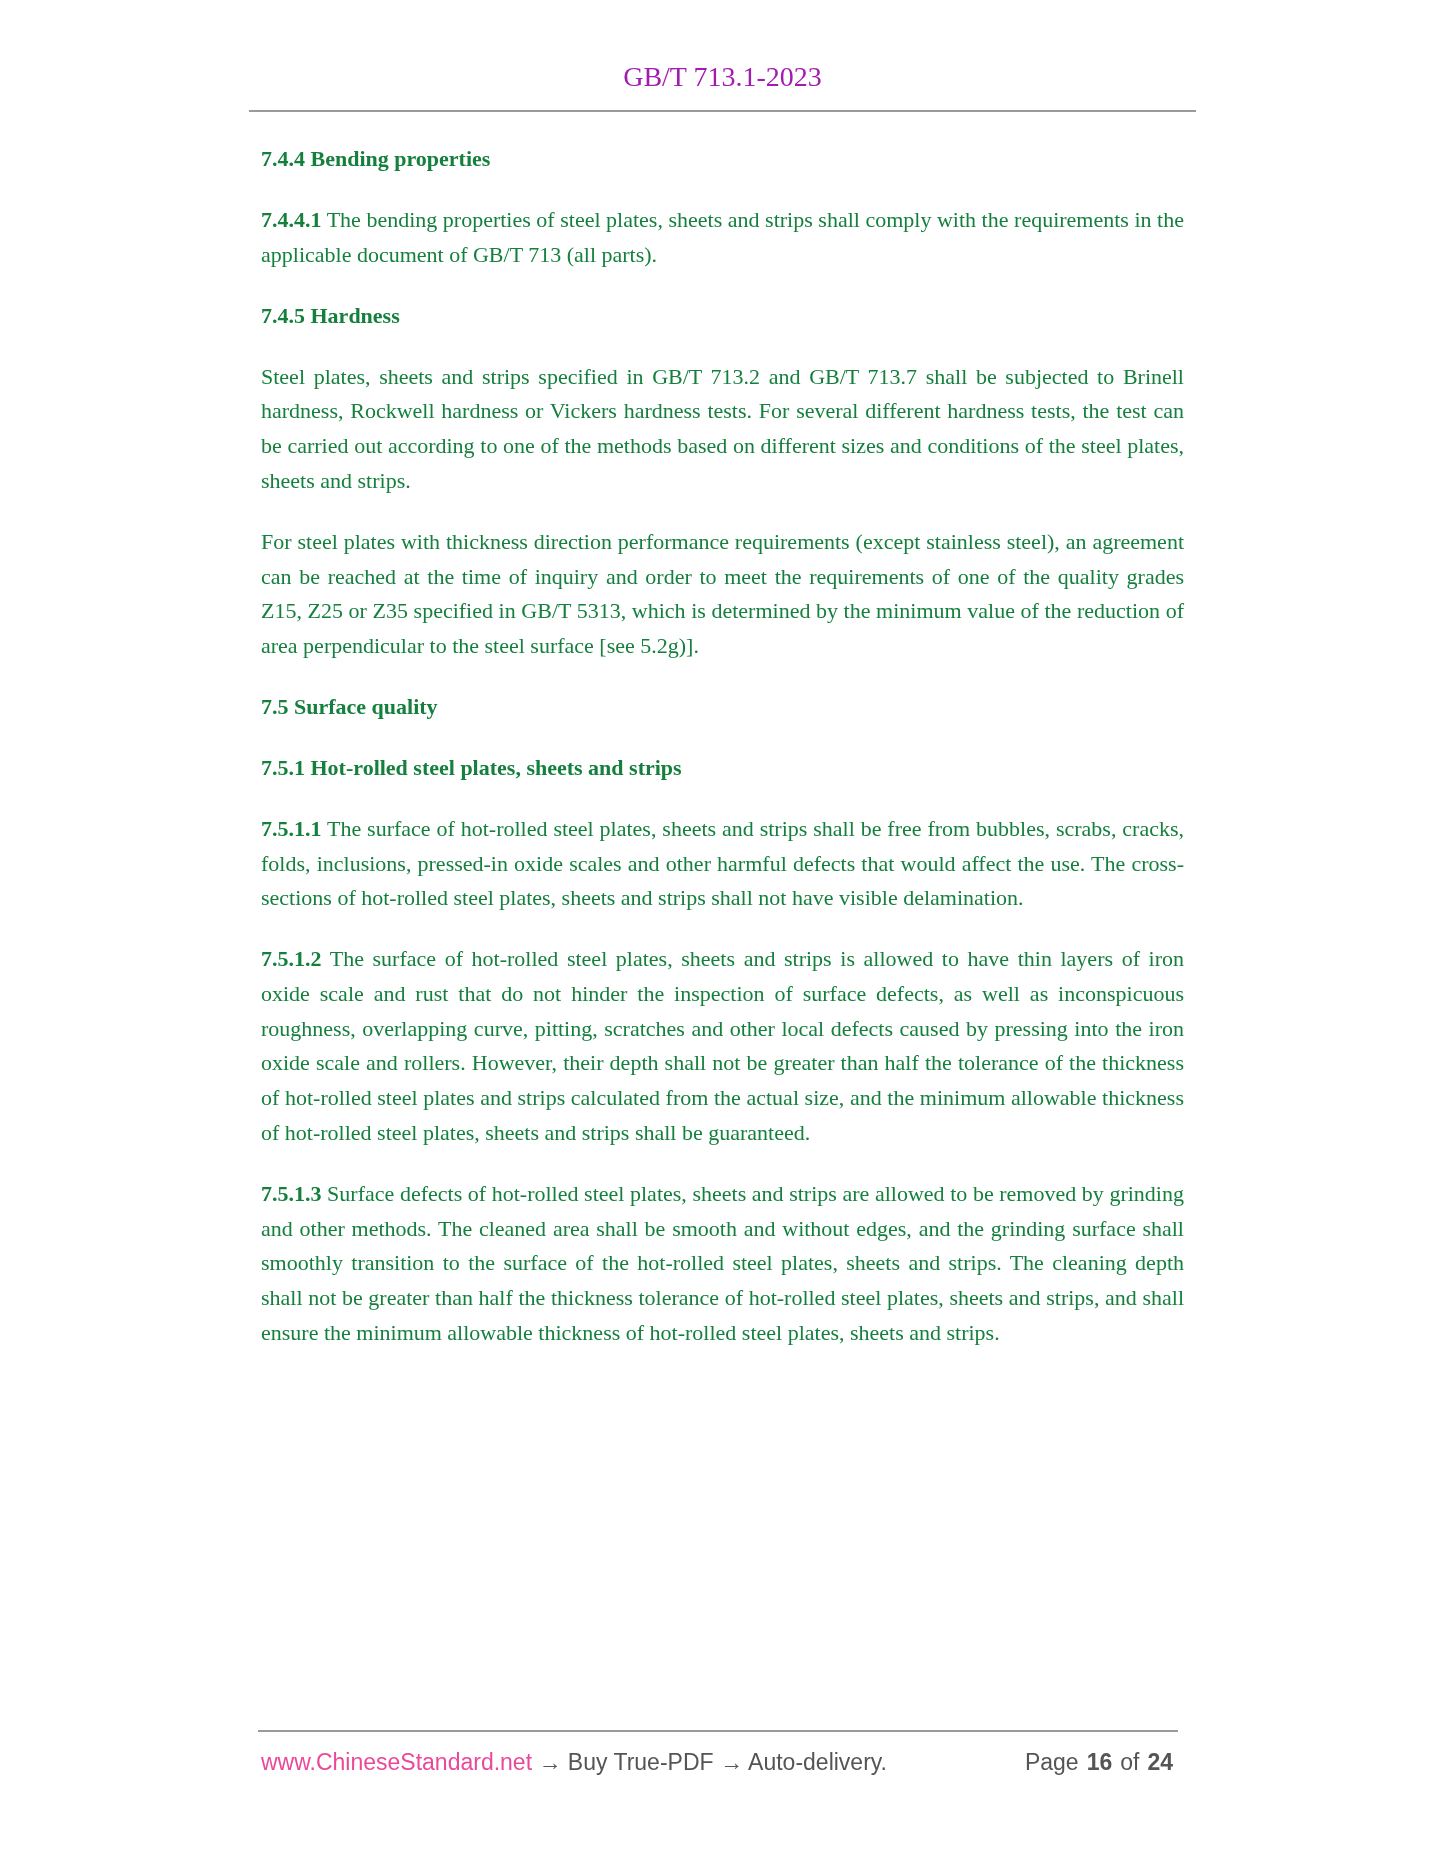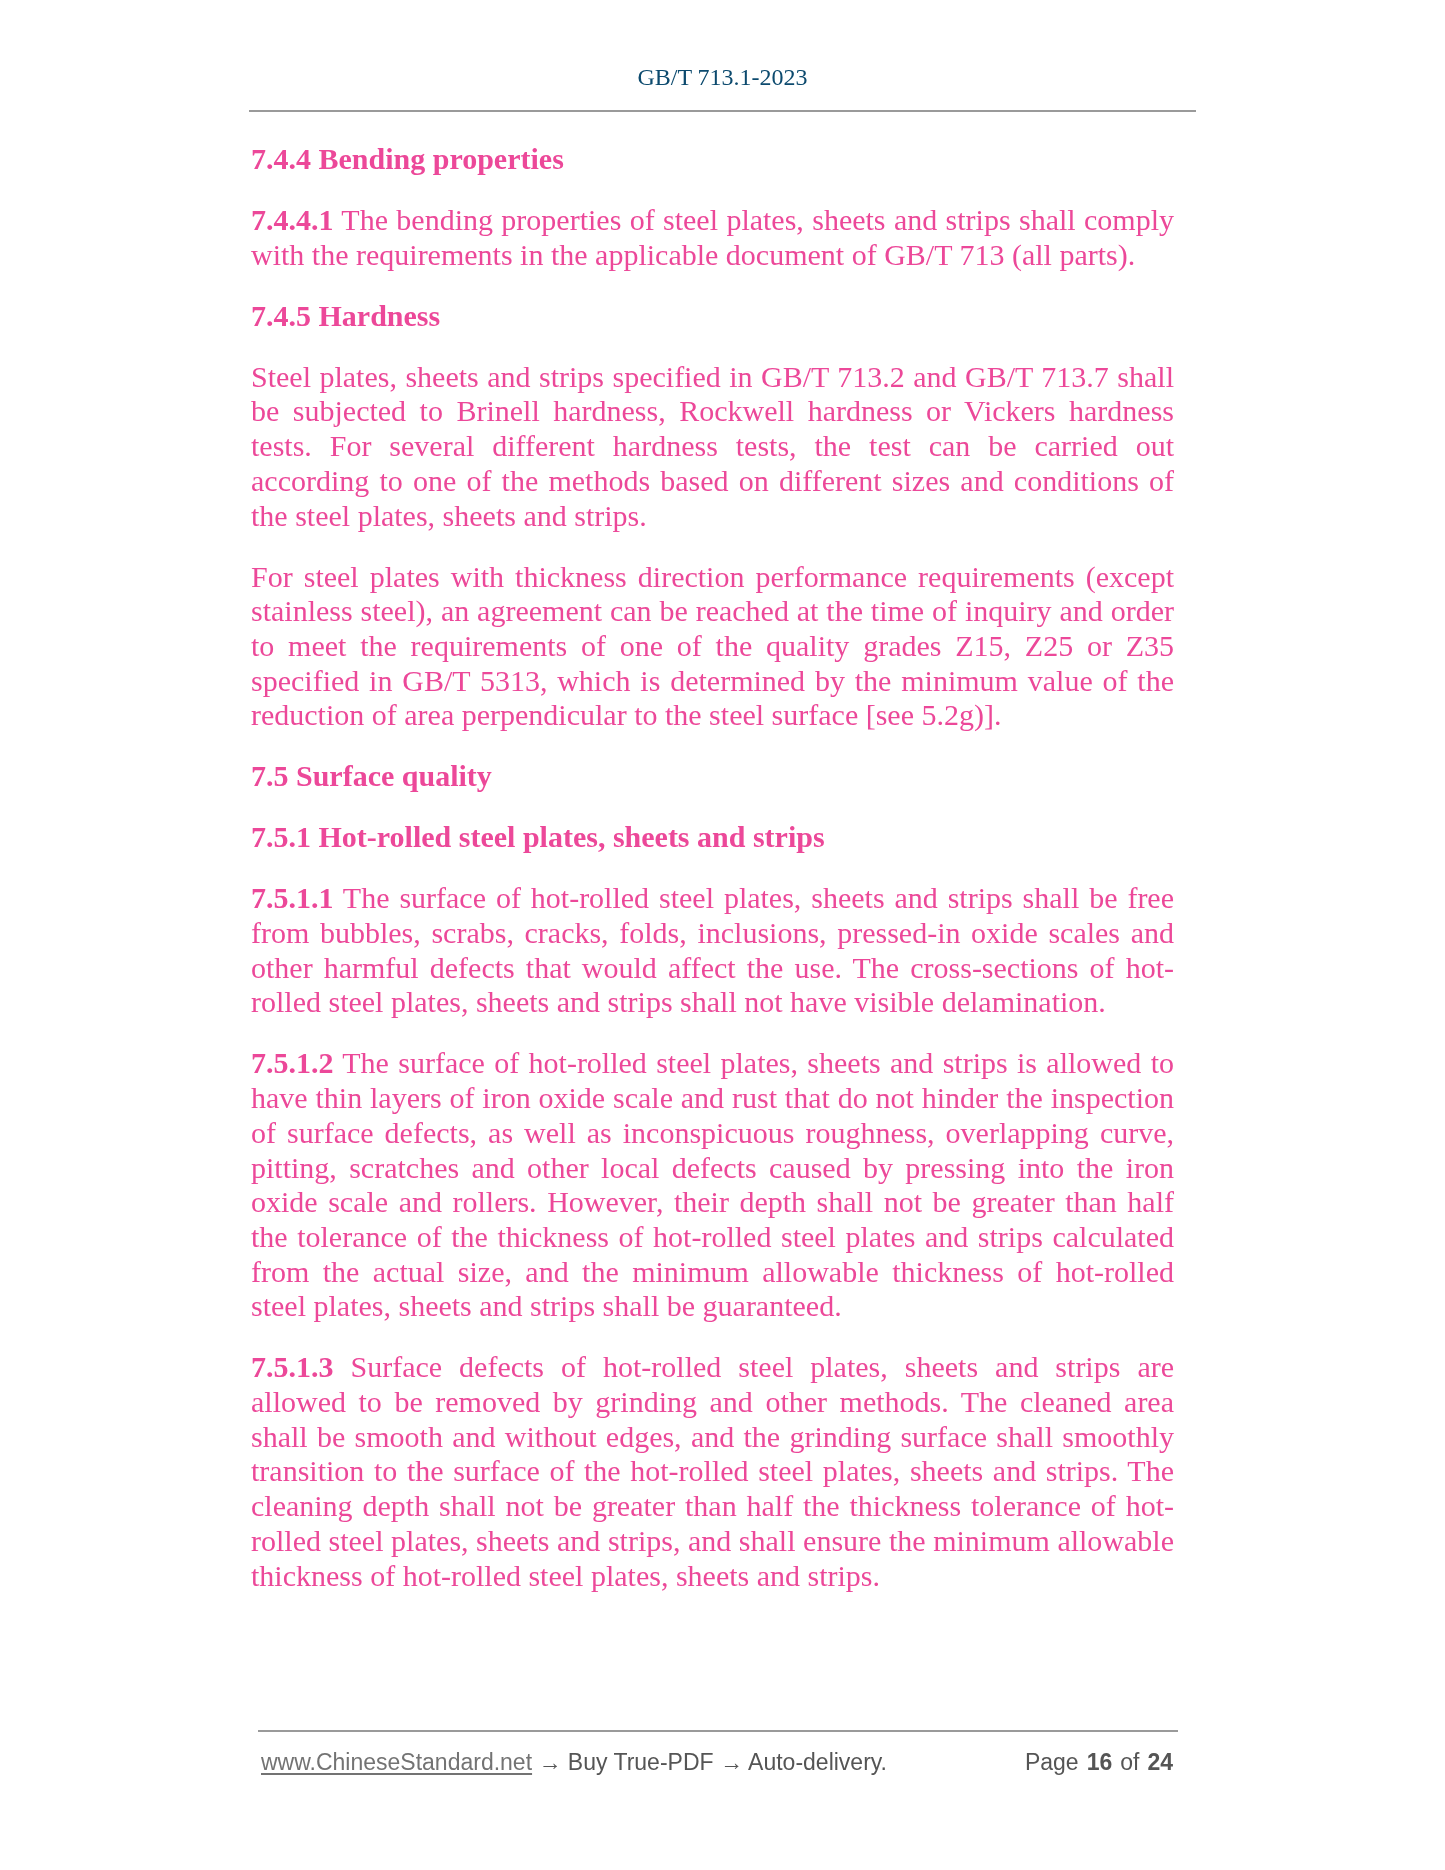--- a/index.html
+++ b/index.html
@@ -13,40 +13,40 @@
       position: relative;
       overflow: hidden;
     }
     .page-header {
       position: absolute;
       left: 249px;
       top: 60px;
       width: 947px;
       text-align: center;
       font-family: "Liberation Serif", serif;
-      font-size: 24px;
-      color: #0c4a6e;
+      font-size: 28px;
+      color: #a21caf;
       line-height: 34px;
     }
     .header-rule {
       position: absolute;
       left: 249px;
       top: 110px;
       width: 947px;
       height: 0;
       border-top: 2px solid #9a9a9a;
     }
     .content {
       position: absolute;
-      left: 251px;
+      left: 261px;
       top: 142px;
       width: 923px;
       font-family: "Liberation Serif", serif;
-      font-size: 30px;
-      color: #ec4899;
+      font-size: 22px;
+      color: #15803d;
       line-height: 34.7px;
     }
     .block {
       margin: 0 0 26.3px 0;
     }
     .heading {
       font-weight: bold;
     }
     .para {
       text-align: justify;
@@ -68,22 +68,21 @@
       left: 261px;
       top: 1747px;
       width: 915px;
       font-family: "Liberation Sans", sans-serif;
       font-size: 23px;
       color: #555555;
       line-height: 30px;
       white-space: nowrap;
     }
     .footer .link {
-      color: #737373;
-      text-decoration: underline;
+      color: #ec4899;
       text-underline-offset: 3px;
     }
     .footer .page-info {
       position: absolute;
       right: 3px;
       top: 0;
     }
     .footer .page-info b {
       font-weight: bold;
       text-align: right;

